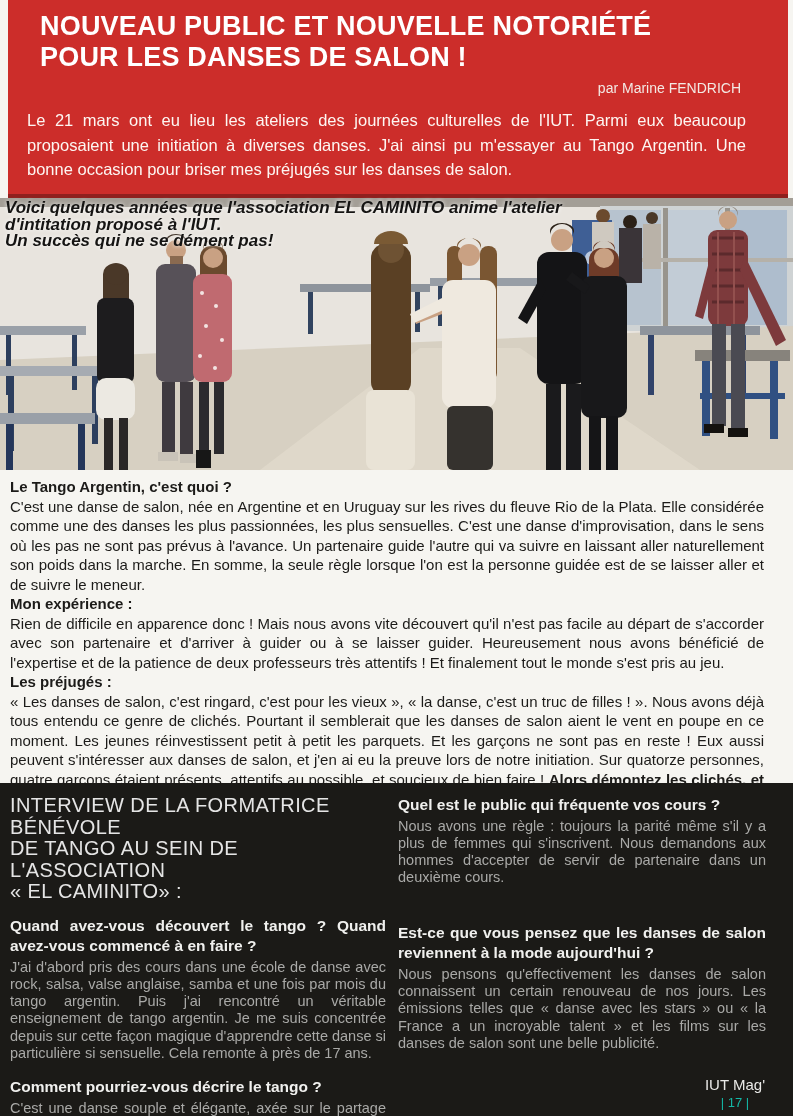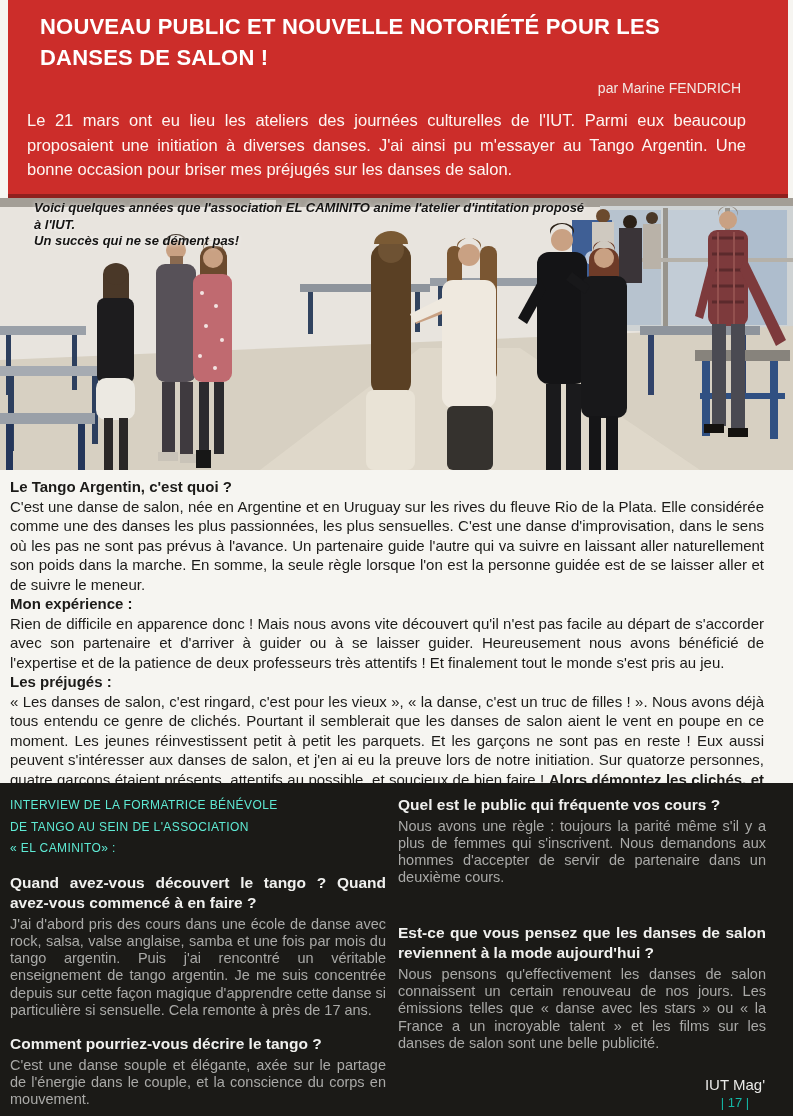--- a/index.html
+++ b/index.html
@@ -11,59 +11,59 @@
   }
   .page{position:absolute;inset:0;background:#f6f5f1;}
 
   
   .red-header{
     position:absolute;left:8px;right:5px;top:0;height:194px;
     background:#cc2d2a;border-bottom:4px solid #8f201e;
     color:#fff;
   }
   .red-header .title{
-    font-size:22px;font-weight:bold;line-height:31px;
+    font-size:27px;font-weight:bold;line-height:31px;
     padding:11px 60px 0 32px;letter-spacing:.2px;
   }
   .red-header .byline{
     font-size:14px;text-align:right;padding-right:47px;margin-top:7px;
     color:#f3e9e4;
   }
   .red-header .intro{
     font-size:16.5px;line-height:24.5px;text-align:justify;
     padding:12px 42px 0 19px;color:#fdf6f2;
   }
 
   
   .photo-wrap{position:absolute;left:0;top:198px;width:793px;height:272px;background:#e7e3dd;}
   .photo-wrap svg{display:block;}
   .photo-caption{
     position:absolute;left:5px;top:2px;width:560px;
-    font-size:13px;font-weight:bold;font-style:italic;color:#151413;
-    line-height:16.5px;text-shadow:0 0 4px rgba(255,255,255,.9);margin-left:29px;
+    font-size:17px;font-weight:bold;font-style:italic;color:#151413;
+    line-height:16.5px;text-shadow:0 0 4px rgba(255,255,255,.9);
   }
 
   
   .article{
     position:absolute;left:0;top:470px;width:793px;height:313px;
     background:#f6f5f1;color:#1c1b19;
     padding:7px 29px 0 10px;box-sizing:border-box;
     font-size:15px;line-height:19.5px;
   }
   .article h3{margin:0;font-size:15px;line-height:19.5px;font-weight:bold;}
   .article p{margin:0 0 0 0;text-align:justify;}
 
   
   .interview{
     position:absolute;left:0;top:783px;width:793px;height:333px;
     background:#1b1a17;overflow:hidden;
   }
   .col-left{position:absolute;left:10px;top:12px;width:376px;}
   .col-right{position:absolute;left:398px;top:12px;width:368px;}
-  .iv-title{color:#5eead4;font-size:12px;line-height:21.5px;letter-spacing:.4px;margin-bottom:13px;}
+  .iv-title{color:#e5e5e5;font-size:20px;line-height:21.5px;letter-spacing:.4px;margin-bottom:13px;}
   .qa{margin-bottom:15px;}
   .qa .q{color:#f0f0ee;font-size:15.5px;line-height:20.5px;font-weight:bold;text-align:justify;margin-bottom:2px;}
   .qa .a{color:#a9a9a7;font-size:14.5px;line-height:17.3px;text-align:justify;}
   .mag-footer{position:absolute;right:28px;bottom:5px;text-align:center;}
   .mag-footer .mag{color:#e9e9e7;font-size:15px;line-height:19px;}
   .mag-footer .pagenum{color:#14b8a6;font-size:13px;line-height:17px;}
 </style>
 </head>
 <body>
 

